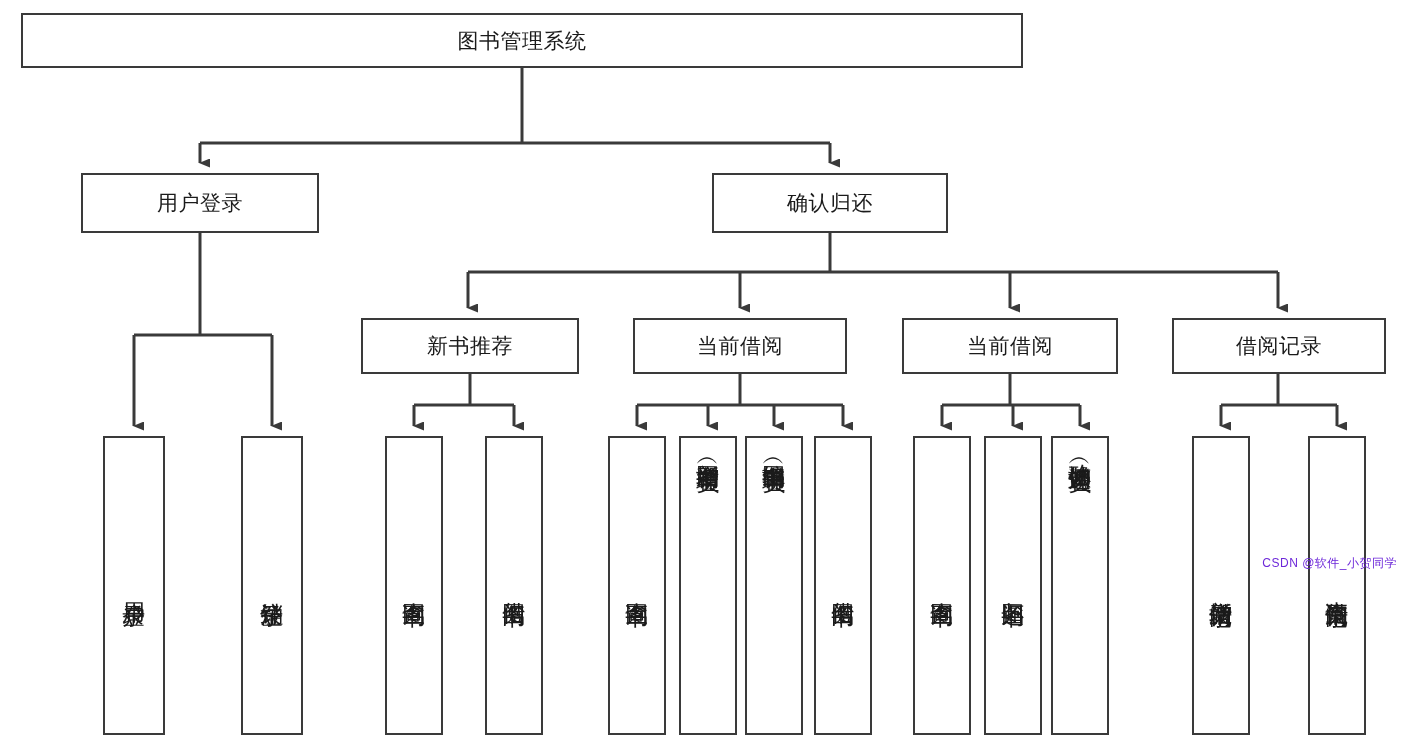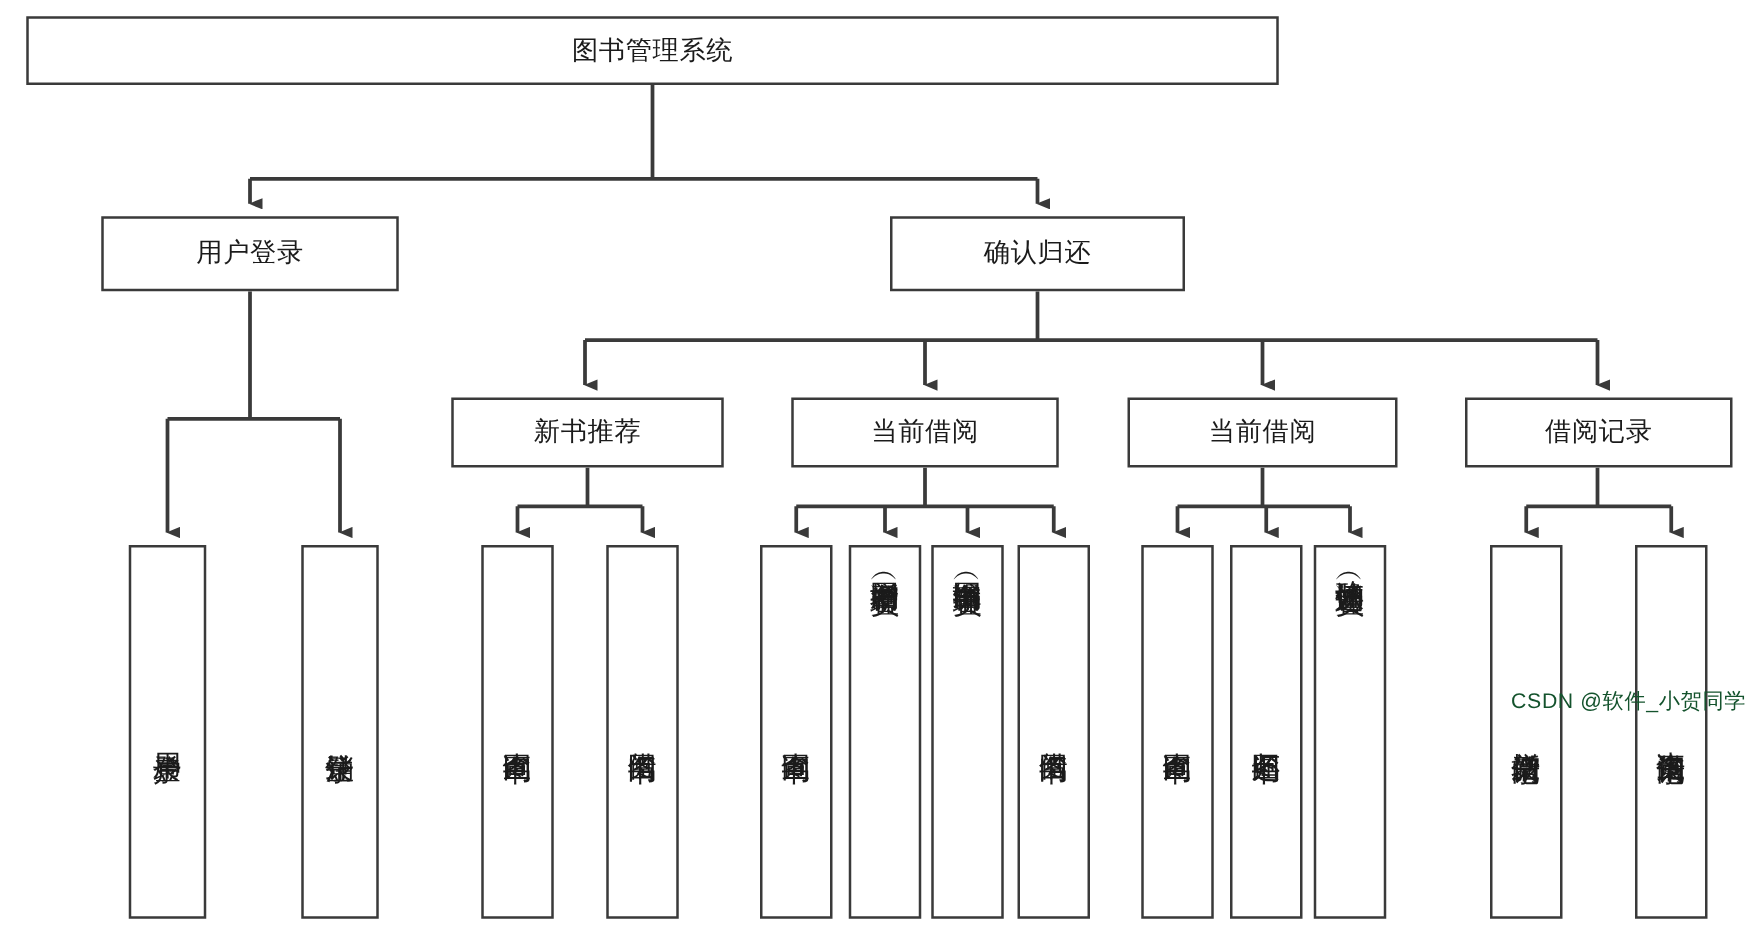--- a/index.html
+++ b/index.html
@@ -56,22 +56,22 @@
     overflow: hidden;
   }
   .node-v.top-align {
     justify-content: flex-start;
     padding-top: 8px;
   }
   .watermark {
     position: absolute;
     right: 8px;
     bottom: 5px;
-    font-size: 17px;
-    color: #14532d;
+    font-size: 12px;
+    color: #6d28d9;
     white-space: nowrap;
     letter-spacing: 0.5px;
   }
 </style>
 </head>
 <body>
 
 <div id="diagram-root">
 
   <svg class="connectors" viewBox="0 0 1405 747" xmlns="http://www.w3.org/2000/svg">

